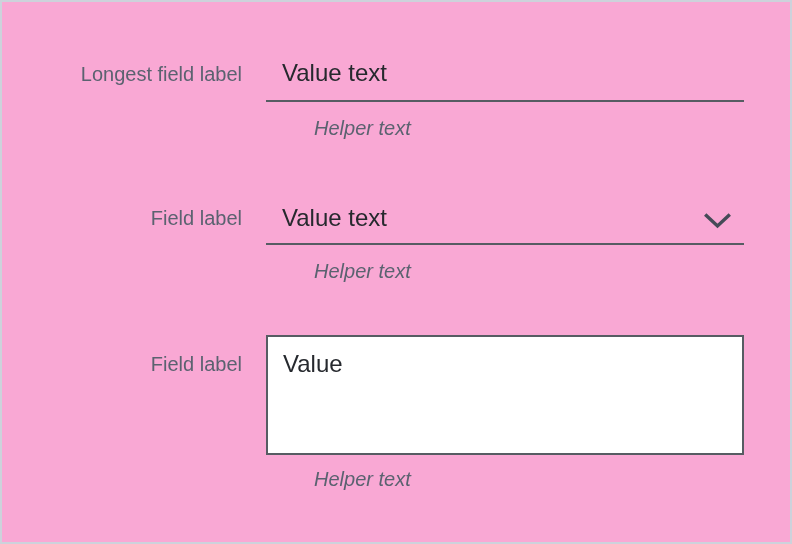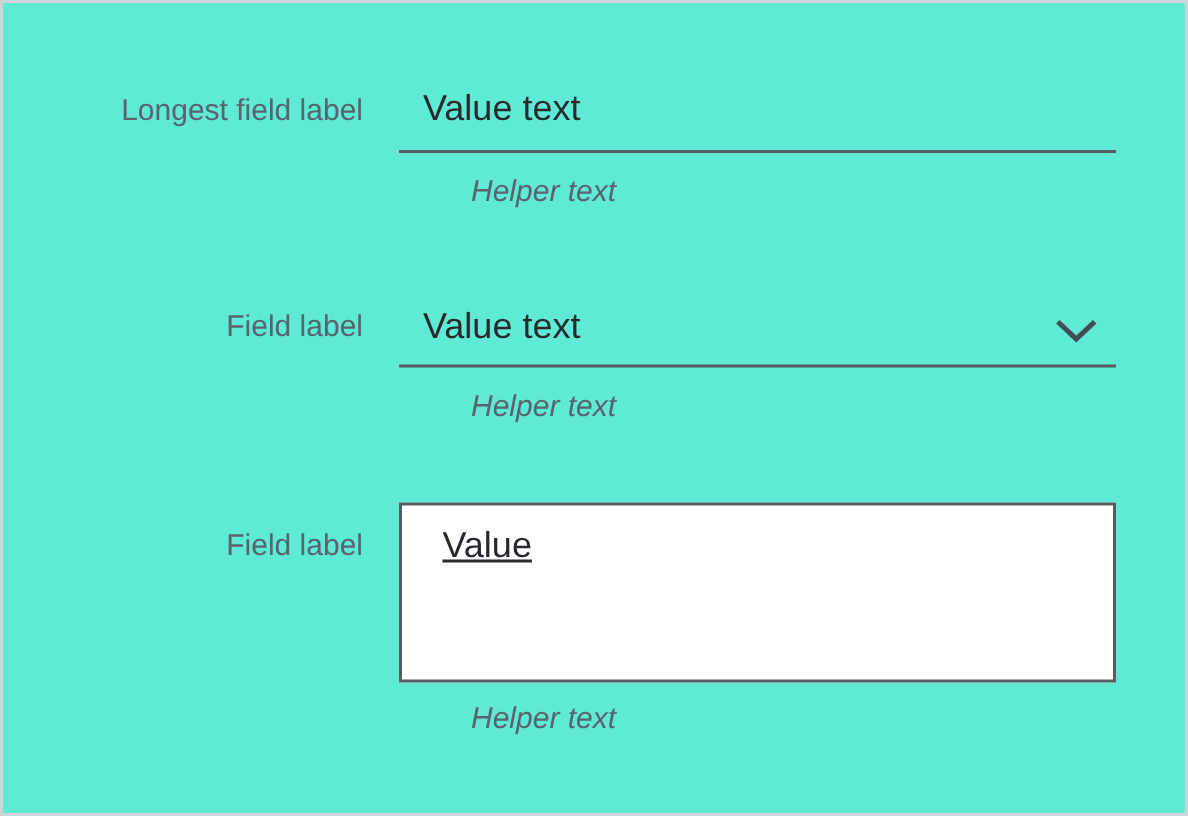--- a/index.html
+++ b/index.html
@@ -5,21 +5,21 @@
   html, body {
     margin: 0;
     padding: 0;
     background: #ffffff;
   }
   .screen {
     position: relative;
     width: 792px;
     height: 544px;
     box-sizing: border-box;
-    background: #5eead4;
+    background: #f9a8d4;
     border: 2px solid #cdd2db;
     font-family: "Liberation Sans", "DejaVu Sans", sans-serif;
     overflow: hidden;
   }
   .field-label {
     position: absolute;
     font-size: 20px;
     line-height: 28px;
     color: #5b6270;
     white-space: nowrap;
@@ -77,32 +77,31 @@
     width: 29px;
     height: 18px;
   }
   .textarea-input {
     position: absolute;
     left: 264px;
     top: 333px;
     width: 478px;
     height: 120px;
     box-sizing: border-box;
-    padding: 12px 14px 0 27px;
+    padding: 12px 14px 0 15px;
     border: 2px solid #575c63;
     background: #ffffff;
     font-family: "Liberation Sans", "DejaVu Sans", sans-serif;
     font-size: 24px;
     line-height: 30px;
     color: #26292e;
     resize: none;
     outline: none;
     overflow: hidden;
     border-radius: 0;
-    text-decoration: underline;
   }
   .label-1 { top: 58px;  right: 548px; }
   .label-2 { top: 202px; right: 548px; }
   .label-3 { top: 348px; right: 548px; }
   .helper-1 { top: 112px; }
   .helper-2 { top: 255px; }
   .helper-3 { top: 463px; }
 </style>
 </head>
 <body>

